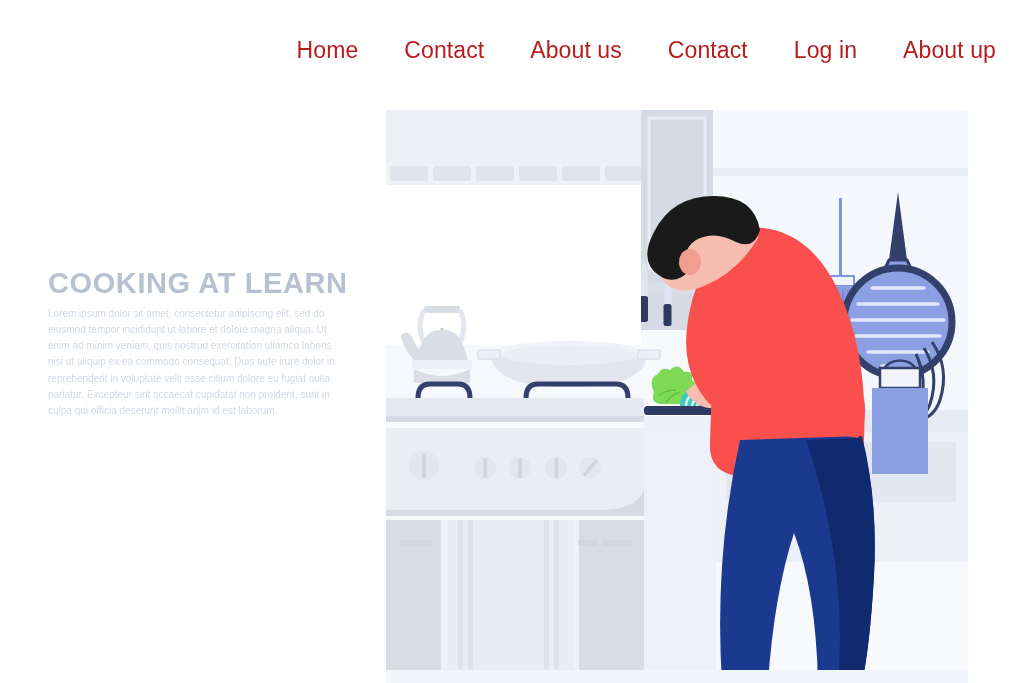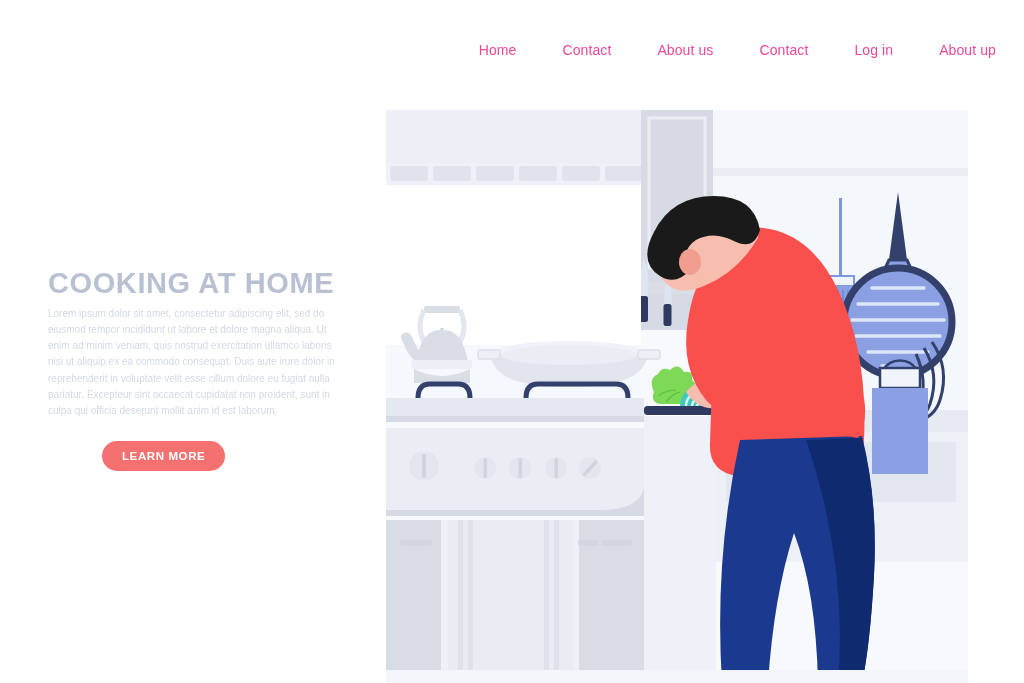--- a/index.html
+++ b/index.html
@@ -27,22 +27,22 @@
     justify-content: flex-end;
     padding-right: 28px;
   }
   .nav-list {
     display: flex;
     align-items: center;
     gap: 0;
     list-style: none;
   }
   .nav-item {
-    color: #ec4899;
-    font-size: 14px;
+    color: #b91c1c;
+    font-size: 23px;
     font-weight: 400;
     letter-spacing: 0.1px;
     padding: 6px 0;
     margin-left: 46px;
     cursor: pointer;
     white-space: nowrap;
   }
   .nav-item:first-child { margin-left: 0; }
 
   
@@ -102,23 +102,22 @@
     <li class="nav-item">Home</li>
     <li class="nav-item">Contact</li>
     <li class="nav-item">About us</li>
     <li class="nav-item">Contact</li>
     <li class="nav-item">Log in</li>
     <li class="nav-item">About up</li>
   </ul>
 </nav>
 
 <section class="hero-text">
-  <h1 class="hero-title">COOKING AT HOME</h1>
+  <h1 class="hero-title">COOKING AT LEARN</h1>
   <p class="hero-body">Lorem ipsum dolor sit amet, consectetur adipiscing elit, sed do eiusmod tempor incididunt ut labore et dolore magna aliqua. Ut enim ad minim veniam, quis nostrud exercitation ullamco laboris nisi ut aliquip ex ea commodo consequat. Duis aute irure dolor in reprehenderit in voluptate velit esse cillum dolore eu fugiat nulla pariatur. Excepteur sint occaecat cupidatat non proident, sunt in culpa qui officia deserunt mollit anim id est laborum.</p>
-  <button class="learn-more-btn">LEARN MORE</button>
 </section>
 
 <div class="illustration">
 <svg width="582" height="573" viewBox="0 0 582 573" xmlns="http://www.w3.org/2000/svg">
 
   <rect x="0" y="0" width="582" height="573" fill="#f7f9fd"></rect>
 
   <rect x="0" y="0" width="582" height="58" fill="#eceff6"></rect>
 
   <rect x="0" y="0" width="255" height="58" fill="#eceff6"></rect>

